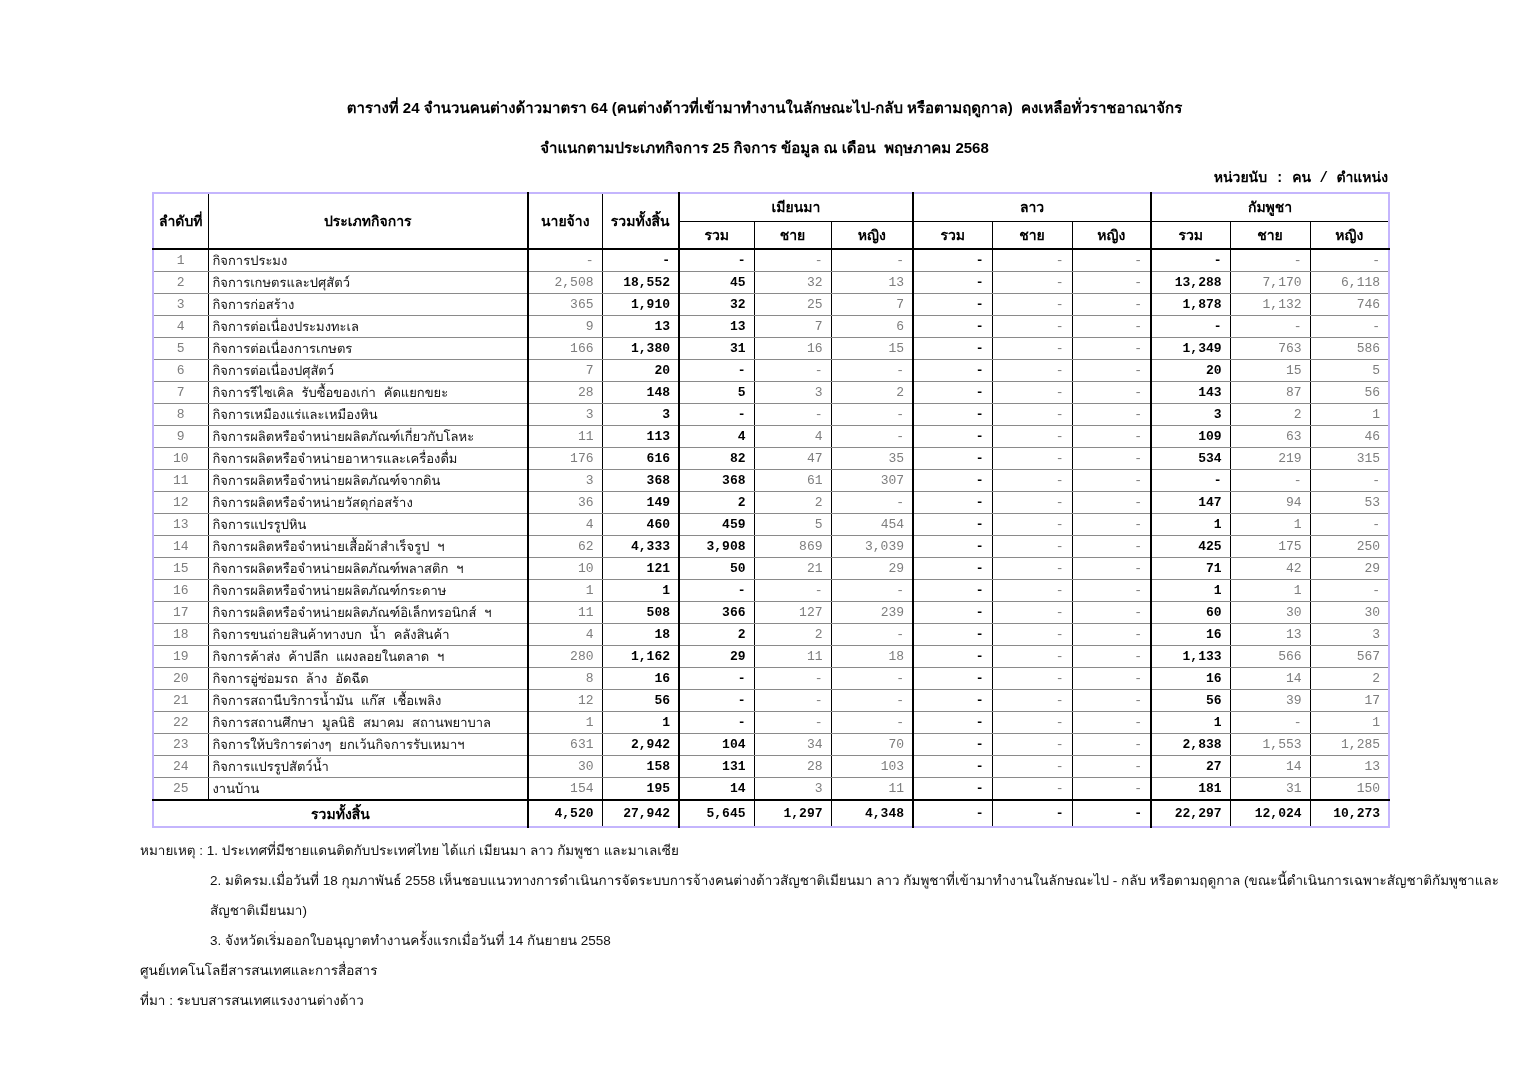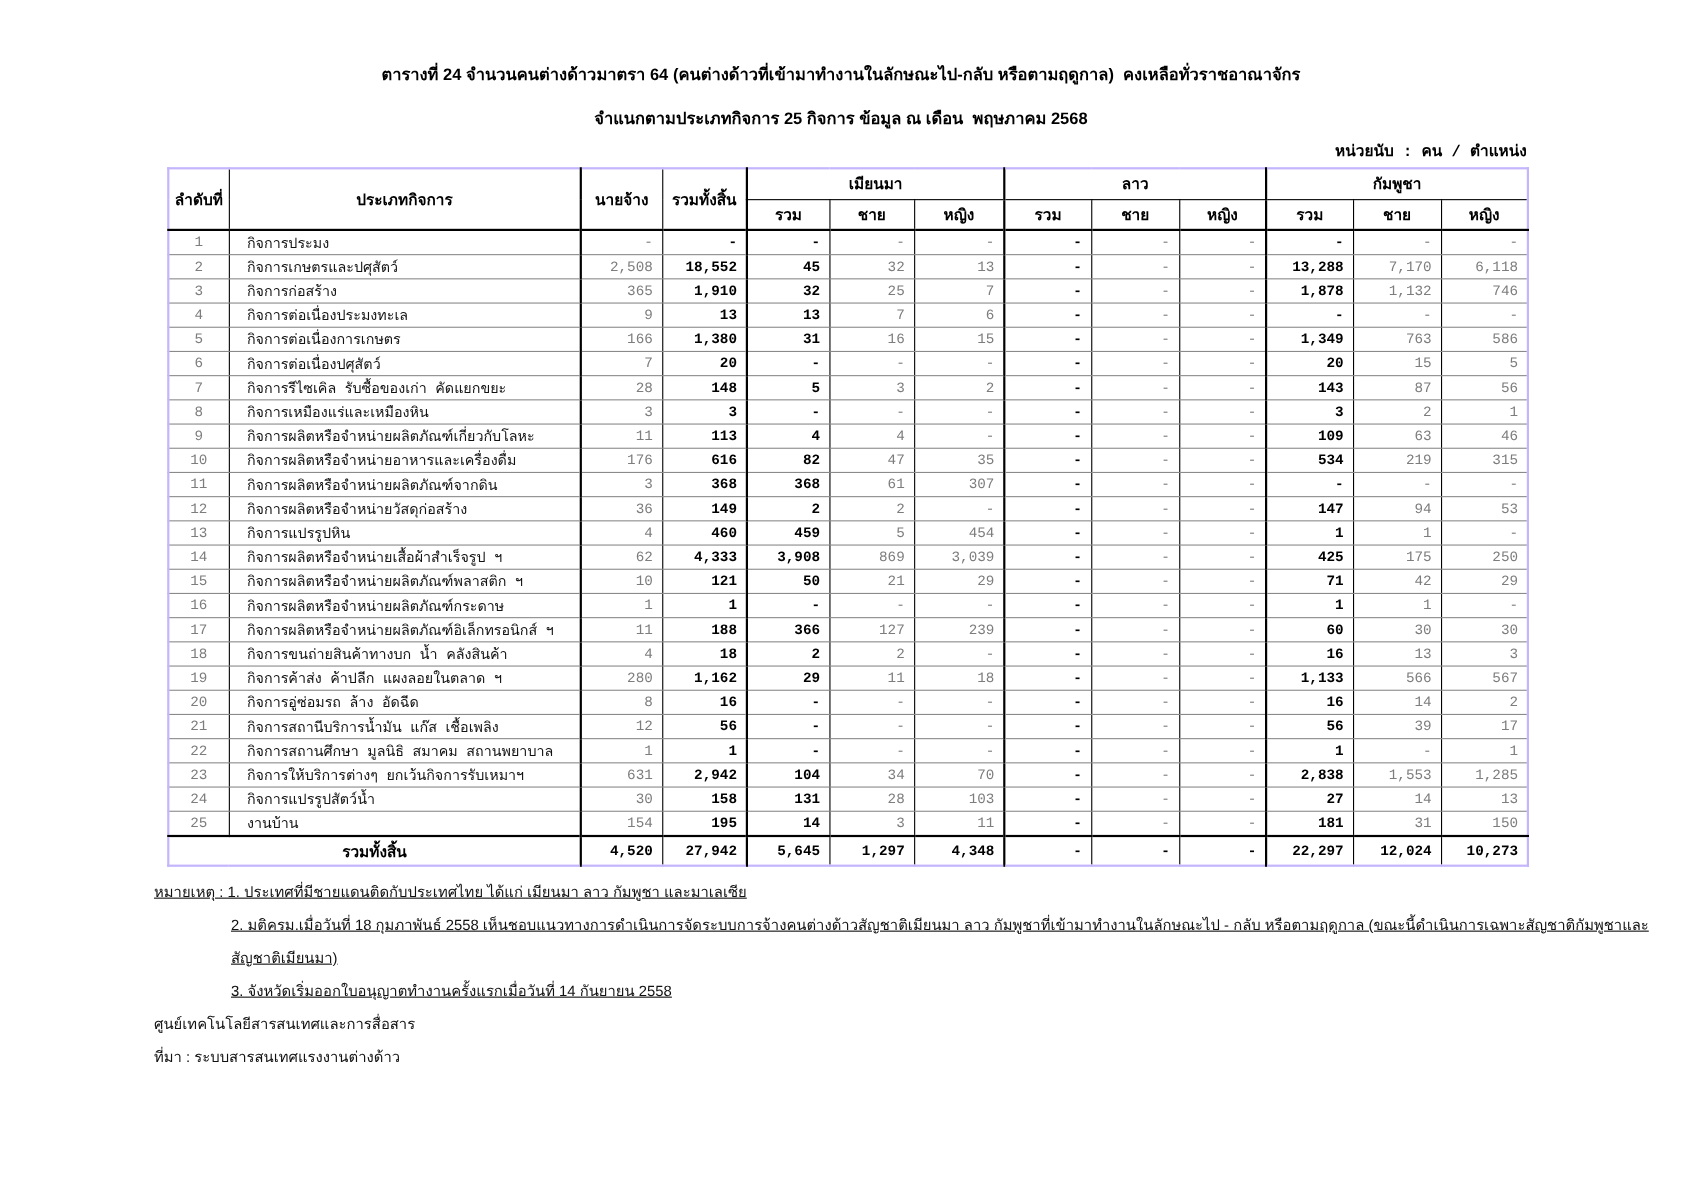--- a/index.html
+++ b/index.html
@@ -5,21 +5,21 @@
   * { margin: 0; padding: 0; box-sizing: border-box; }
   html, body { background: #ffffff; }
   body {
     width: 1529px; height: 1080px;
     font-family: "Liberation Sans", sans-serif;
     color: #000;
     overflow: hidden;
   }
   .page { position: relative; width: 1529px; height: 1080px; }
 
-  .titles { padding-top: 56px; text-align: center; }
+  .titles { padding-top: 96px; text-align: center; }
   .title-line { font-size: 15px; font-weight: bold; white-space: pre-wrap; }
   .title-line + .title-line { margin-top: 16px; text-align: center; }
 
   .table-area { margin-left: 152px; width: 1236px; font-family: Liberation Mono, monospace; }
   .unit-note {
     text-align: right; font-size: 14px; font-weight: bold;
     margin-top: 6px; margin-bottom: 4px; white-space: pre-wrap;
   }
 
   table {
@@ -31,29 +31,29 @@
   th, td { border: 1px solid #000; vertical-align: middle; }
   thead th {
     font-size: 14px; font-weight: bold; text-align: center;
     height: 28px; background: #fff;
   }
   .bR2 { border-right-width: 2px !important; }
 
   tbody td { height: 22px; border-top: 1px solid #8a8a8a; border-bottom: 1px solid #8a8a8a; font-size: 13px; }
   tbody tr:first-child td { border-top: 2px solid #000; }
   .c-no   { text-align: center; color: #7d7d7d; }
-  .c-type { text-align: left; padding-left: 16px; color: #111; border-right-width: 2px; white-space: nowrap; overflow: hidden; }
+  .c-type { text-align: left; padding-left: 4px; color: #111; border-right-width: 2px; white-space: nowrap; overflow: hidden; }
   .c-num  { text-align: right; padding-right: 8px; color: #7d7d7d; }
   .b      { font-weight: bold; color: #000; }
 
   tfoot td { border-top: 2px solid #000; height: 27px; font-size: 13px; }
   .total-label { text-align: center; font-weight: bold; font-size: 14px; border-right-width: 2px; }
 
   .notes { margin-left: 140px; margin-top: 8px; font-size: 13.5px; color: #111; }
-  .note-line { line-height: 30px; white-space: pre-wrap; text-decoration: underline; }
+  .note-line { line-height: 30px; white-space: pre-wrap; }
   .note-line.indent { padding-left: 70px; }
   .source-line { line-height: 30px; white-space: pre-wrap; }
 </style>
 </head>
 <body>
 
 <div class="page">
 
   <div class="titles">
     <div class="title-line">ตารางที่ 24 จำนวนคนต่างด้าวมาตรา 64 (คนต่างด้าวที่เข้ามาทำงานในลักษณะไป-กลับ หรือตามฤดูกาล)  คงเหลือทั่วราชอาณาจักร</div>
@@ -339,21 +339,21 @@
             <td class="c-num">-</td>
             <td class="c-num bR2">-</td>
             <td class="c-num b">1</td>
             <td class="c-num">1</td>
             <td class="c-num">-</td>
           </tr>
           <tr>
             <td class="c-no">17</td>
             <td class="c-type">กิจการผลิตหรือจำหน่ายผลิตภัณฑ์อิเล็กทรอนิกส์ ฯ</td>
             <td class="c-num">11</td>
-            <td class="c-num b bR2">188</td>
+            <td class="c-num b bR2">508</td>
             <td class="c-num b">366</td>
             <td class="c-num">127</td>
             <td class="c-num bR2">239</td>
             <td class="c-num b">-</td>
             <td class="c-num">-</td>
             <td class="c-num bR2">-</td>
             <td class="c-num b">60</td>
             <td class="c-num">30</td>
             <td class="c-num">30</td>
           </tr>

